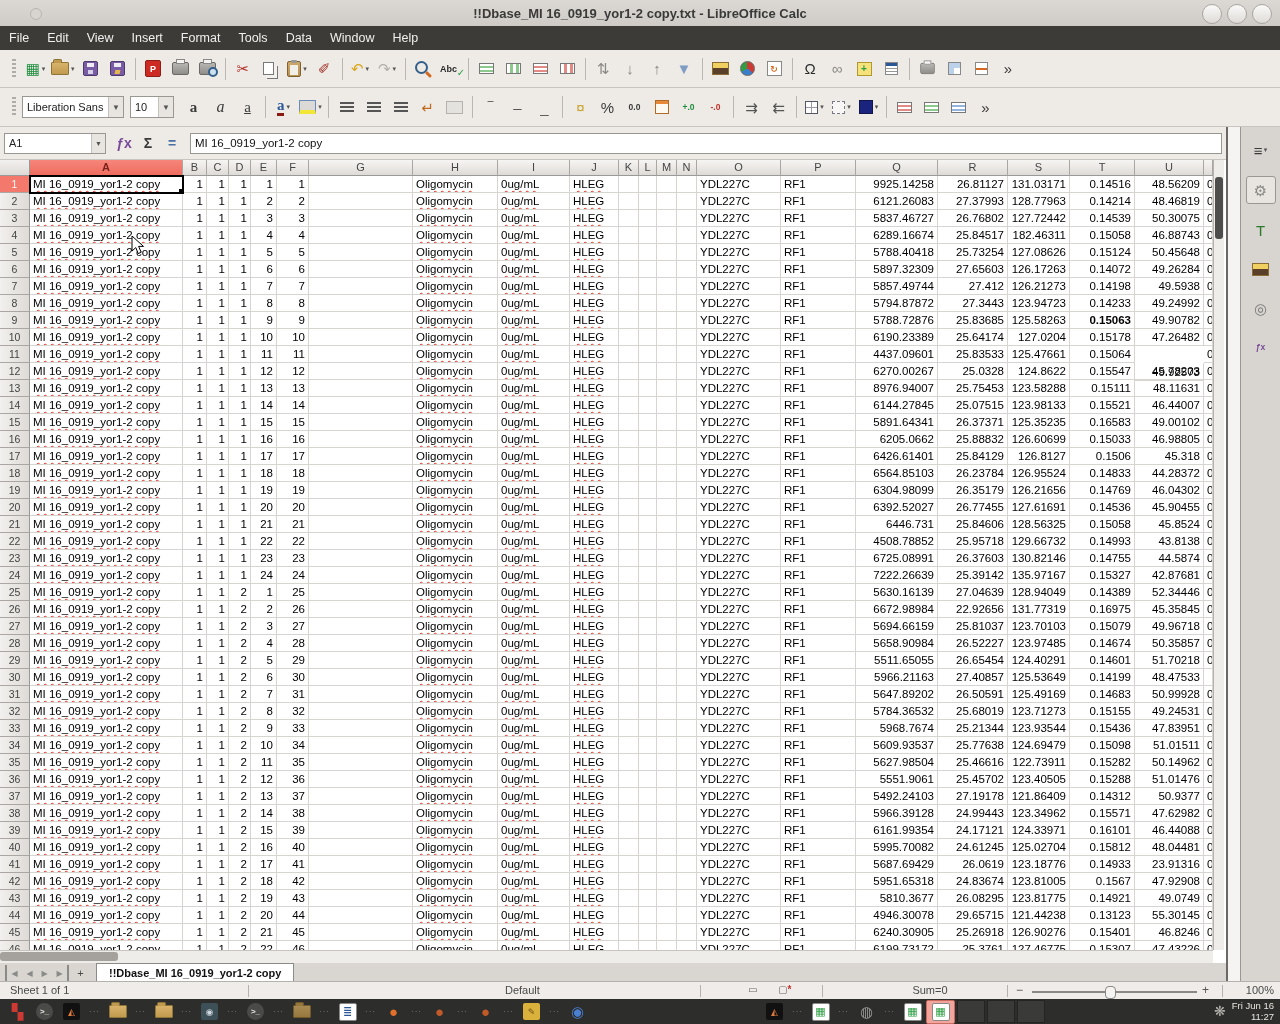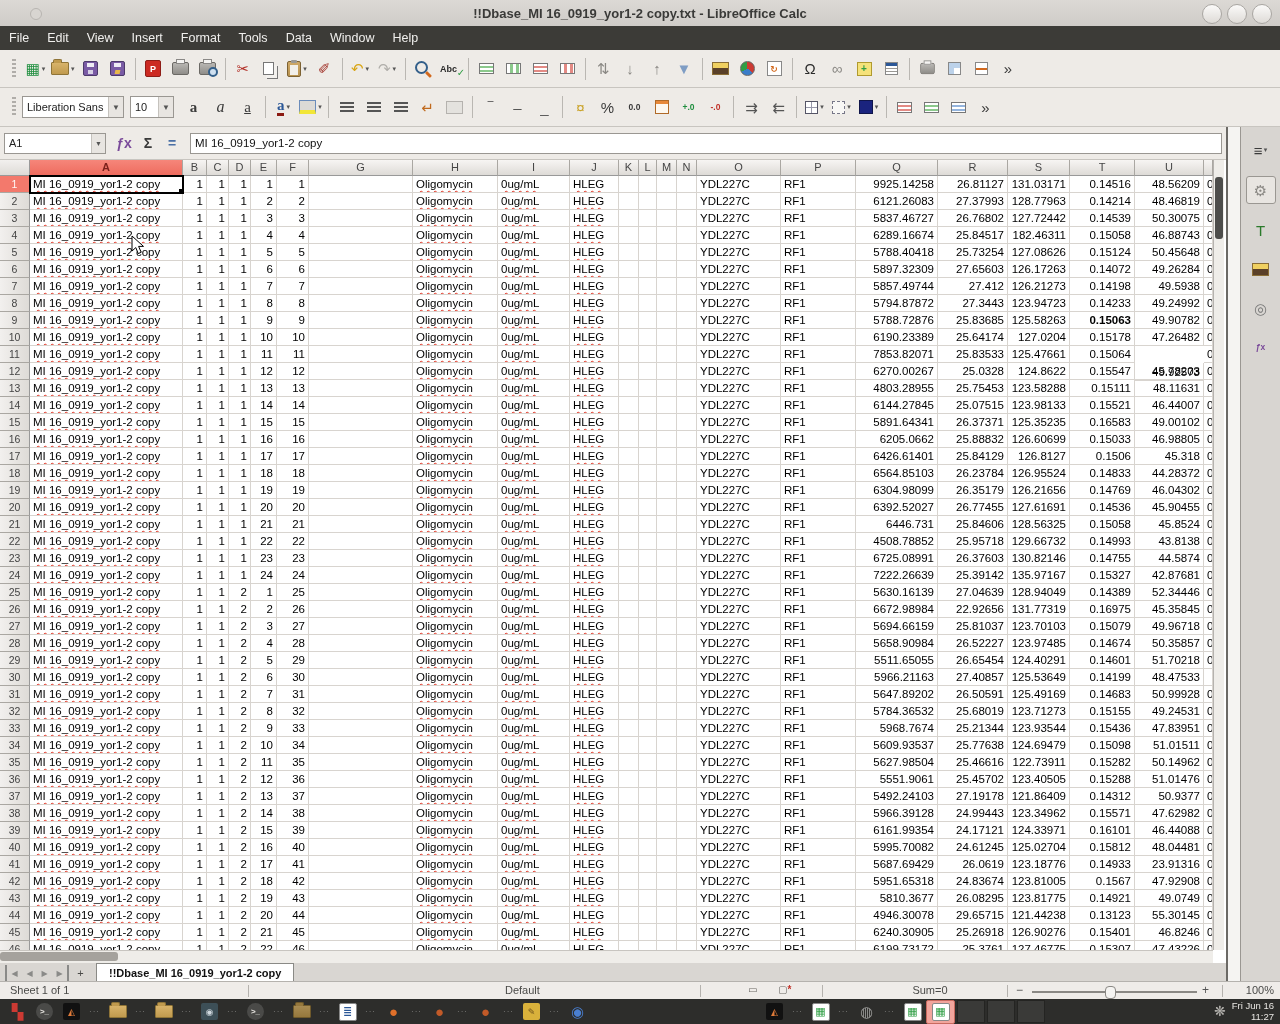--- a/index.html
+++ b/index.html
@@ -746,21 +746,21 @@
         <span class="cell" style="width: 104px;"></span>
         <span class="cell tl sq" style="width: 85px;">Oligomycin</span>
         <span class="cell tl sq" style="width: 72px;">0ug/mL</span>
         <span class="cell tl sq" style="width: 49px;">HLEG</span>
         <span class="cell" style="width: 20px;"></span>
         <span class="cell" style="width: 18px;"></span>
         <span class="cell" style="width: 20px;"></span>
         <span class="cell" style="width: 20px;"></span>
         <span class="cell tl" style="width: 84px;">YDL227C</span>
         <span class="cell tl" style="width: 75px;">RF1</span>
-        <span class="cell num" style="width: 82px;">7853.82071</span>
+        <span class="cell num" style="width: 82px;">4437.09601</span>
         <span class="cell num" style="width: 70px;">25.83533</span>
         <span class="cell num" style="width: 62px;">125.47661</span>
         <span class="cell num" style="width: 65px;">0.15064</span>
         <span class="cell num" style="width: 69px; margin-top: 18px;">49.92573</span>
         <span class="cell tl" style="width: 9px;">0.</span>
       </div>
       <div class="grow">
         <span class="rowhdr">12</span>
         <span class="cell tl sq" style="width: 153px;">MI 16_0919_yor1-2 copy</span>
         <span class="cell num" style="width: 24px;">1</span>
@@ -796,21 +796,21 @@
         <span class="cell" style="width: 104px;"></span>
         <span class="cell tl sq" style="width: 85px;">Oligomycin</span>
         <span class="cell tl sq" style="width: 72px;">0ug/mL</span>
         <span class="cell tl sq" style="width: 49px;">HLEG</span>
         <span class="cell" style="width: 20px;"></span>
         <span class="cell" style="width: 18px;"></span>
         <span class="cell" style="width: 20px;"></span>
         <span class="cell" style="width: 20px;"></span>
         <span class="cell tl" style="width: 84px;">YDL227C</span>
         <span class="cell tl" style="width: 75px;">RF1</span>
-        <span class="cell num" style="width: 82px;">4803.28955</span>
+        <span class="cell num" style="width: 82px;">8976.94007</span>
         <span class="cell num" style="width: 70px;">25.75453</span>
         <span class="cell num" style="width: 62px;">123.58288</span>
         <span class="cell num" style="width: 65px;">0.15111</span>
         <span class="cell num" style="width: 69px;">48.11631</span>
         <span class="cell tl" style="width: 9px;">0.</span>
       </div>
       <div class="grow">
         <span class="rowhdr">14</span>
         <span class="cell tl sq" style="width: 153px;">MI 16_0919_yor1-2 copy</span>
         <span class="cell num" style="width: 24px;">1</span>

